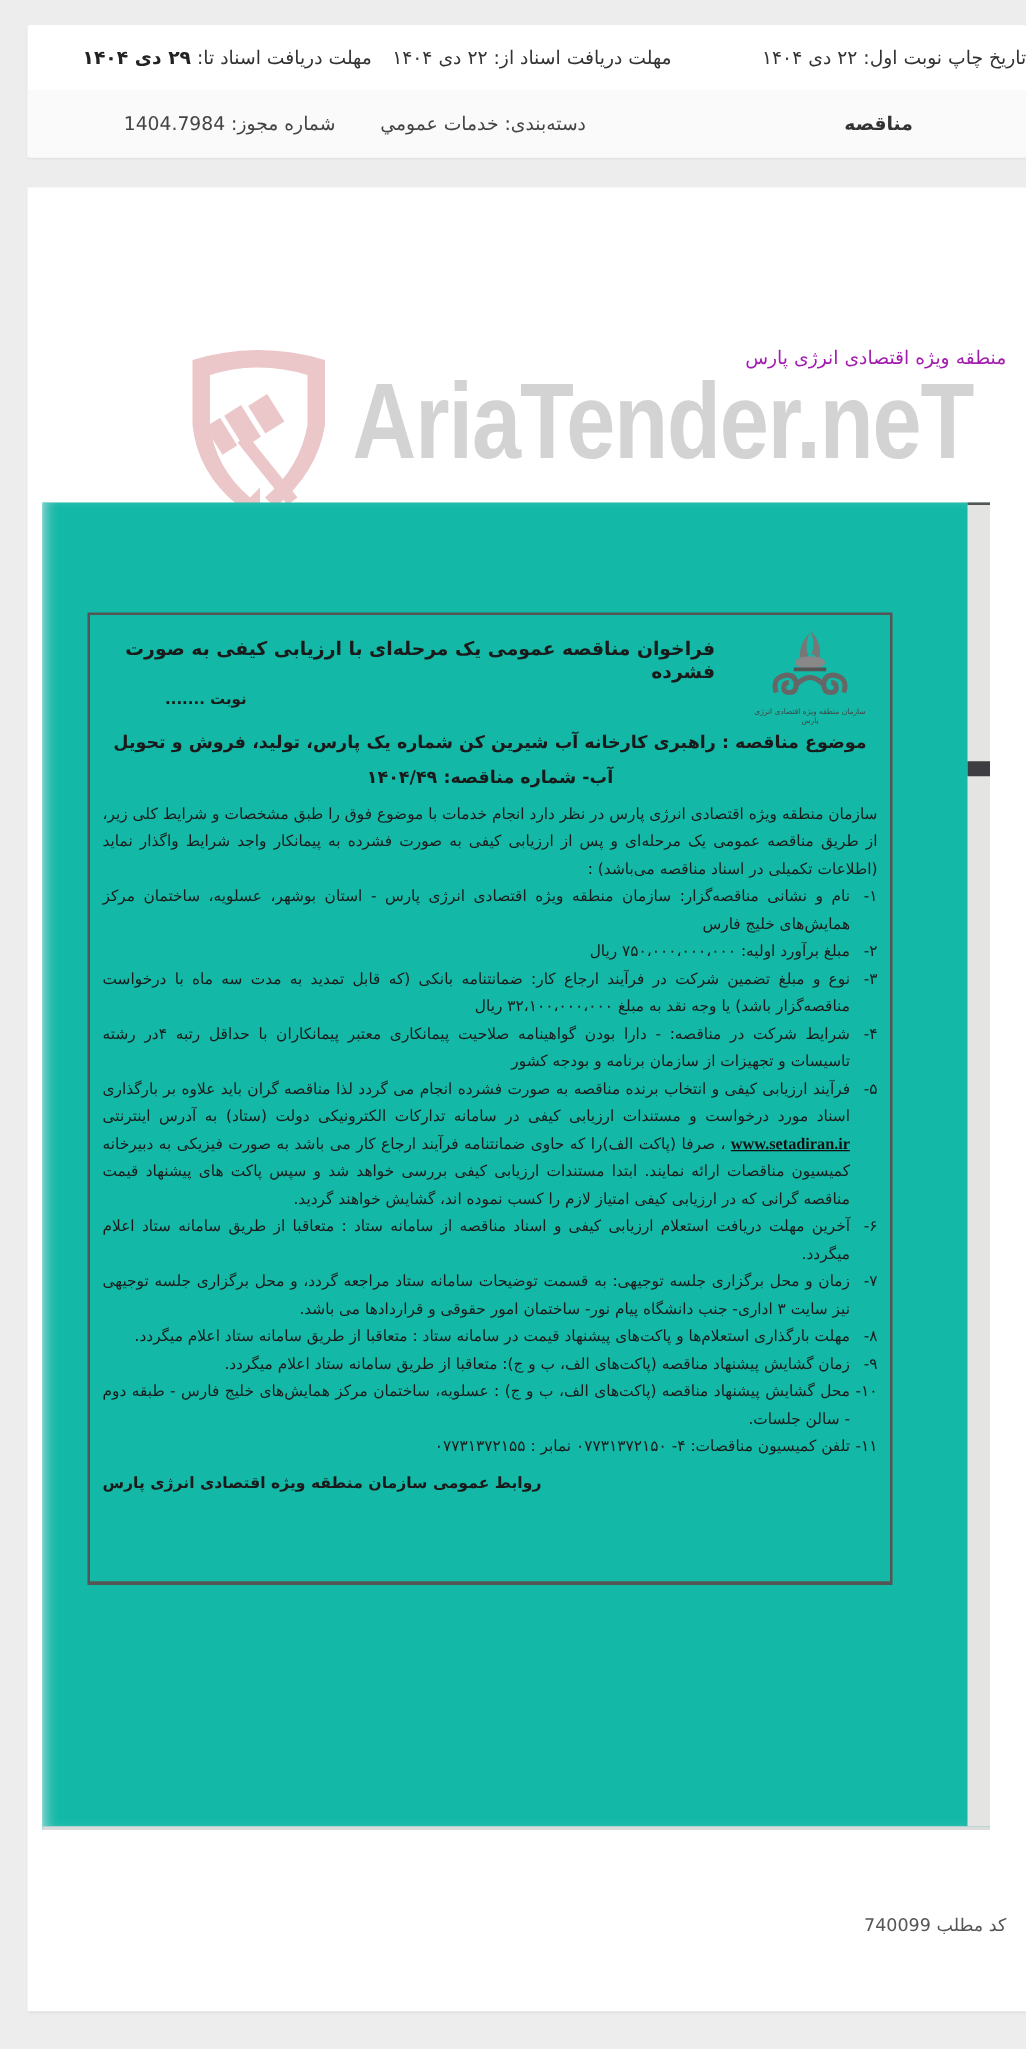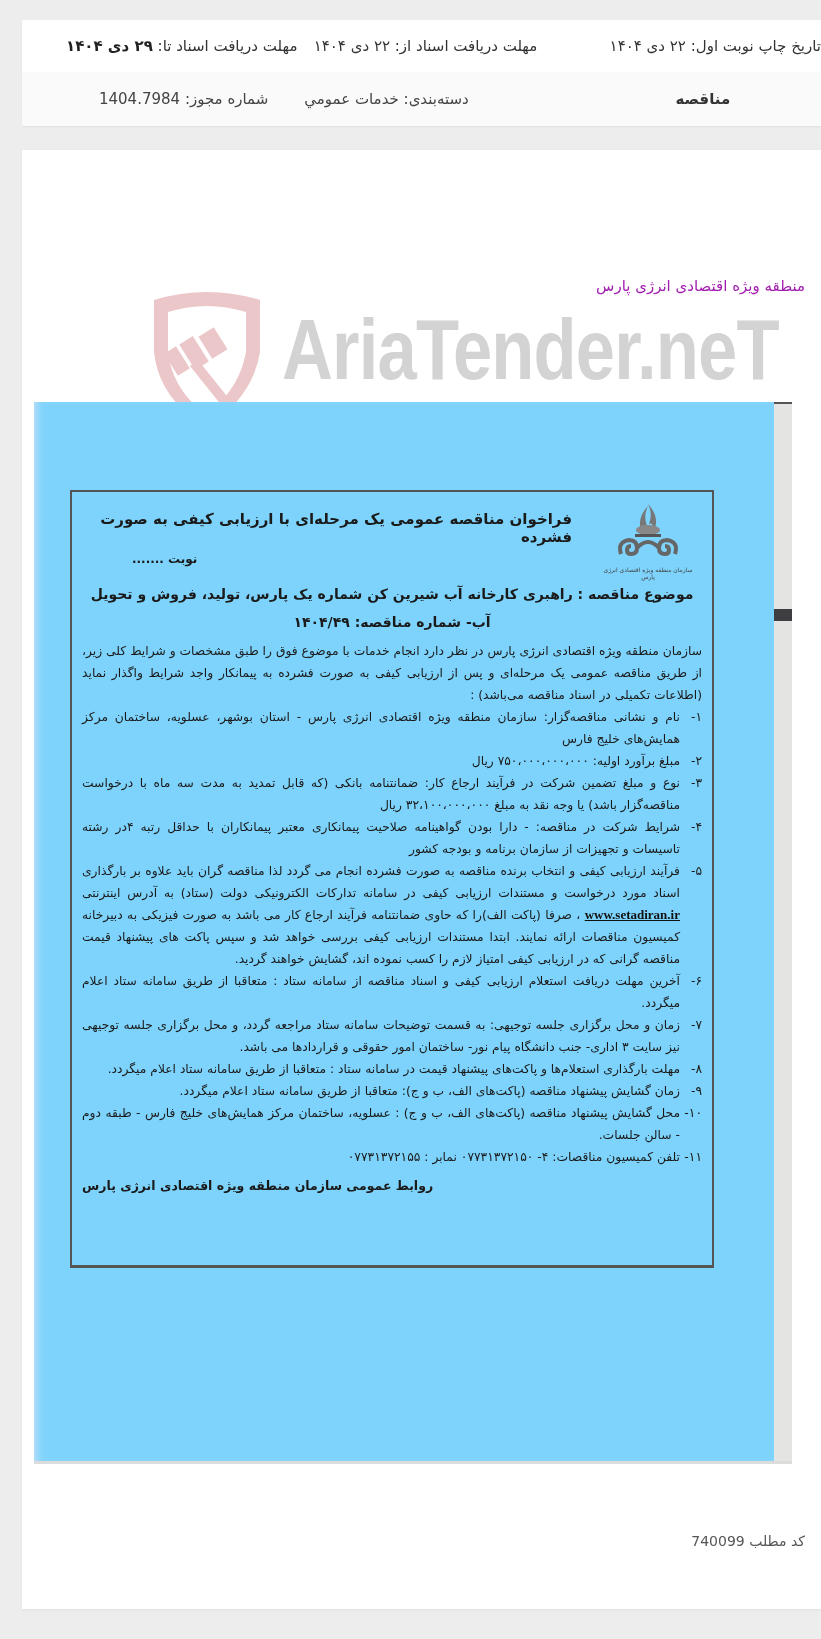--- a/index.html
+++ b/index.html
@@ -63,21 +63,21 @@
     position: absolute;
     right: 16px;
     top: 127px;
     font-size: 15px;
     font-weight: normal;
     color: #a21caf;
   }
   .watermark {
     position: absolute;
     left: 120px;
-    top: 140px;
+    top: 128px;
     width: 600px;
     height: 140px;
     pointer-events: none;
   }
   .wm-text {
     position: absolute;
     left: 140px;
     top: 10px;
     font-family: "Liberation Sans", sans-serif;
     font-size: 86px;
@@ -87,21 +87,21 @@
     transform: scaleX(0.82);
     transform-origin: left top;
     white-space: nowrap;
   }
   .scan {
     position: absolute;
     left: 12px;
     top: 252px;
     width: 758px;
     height: 1062px;
-    background: #7dd3fc;
+    background: #14b8a6;
     border-bottom: 3px solid #dcdcdc;
     box-shadow: inset 8px 0 12px -8px #e6e6f2;
   }
   .scan-strip {
     position: absolute;
     right: 0;
     top: 0;
     width: 18px;
     height: 100%;
     background: #e4e4e2;

